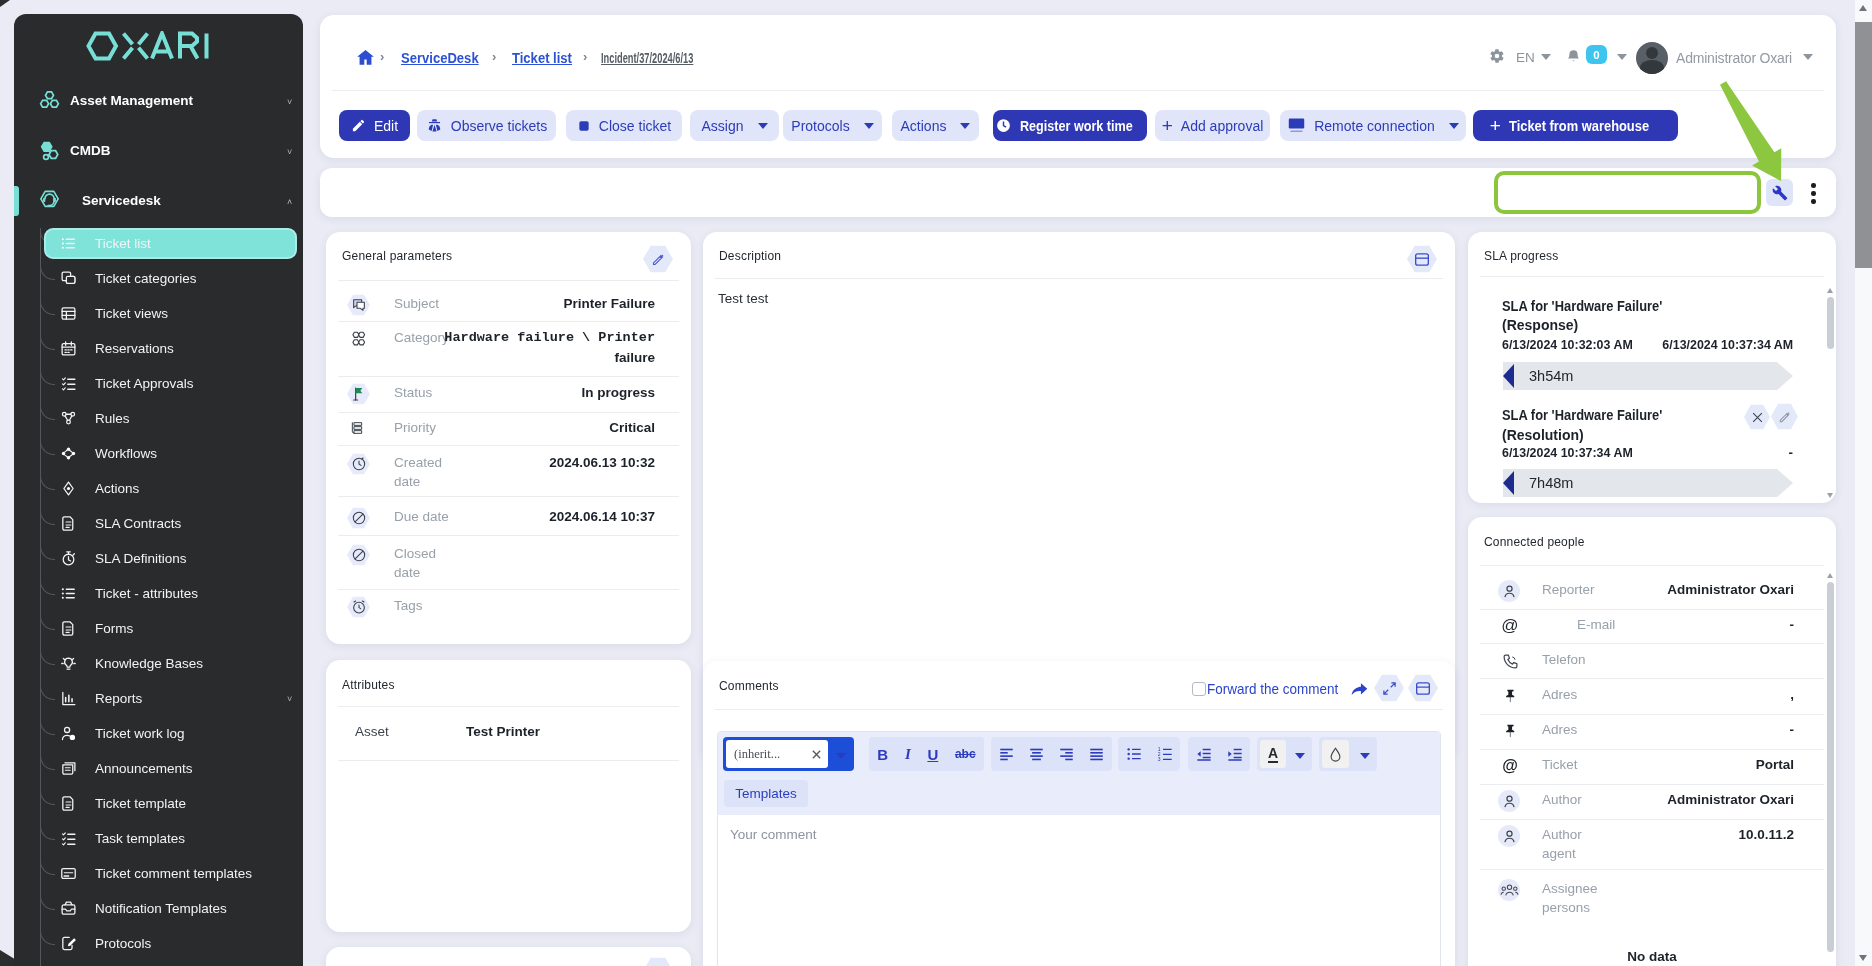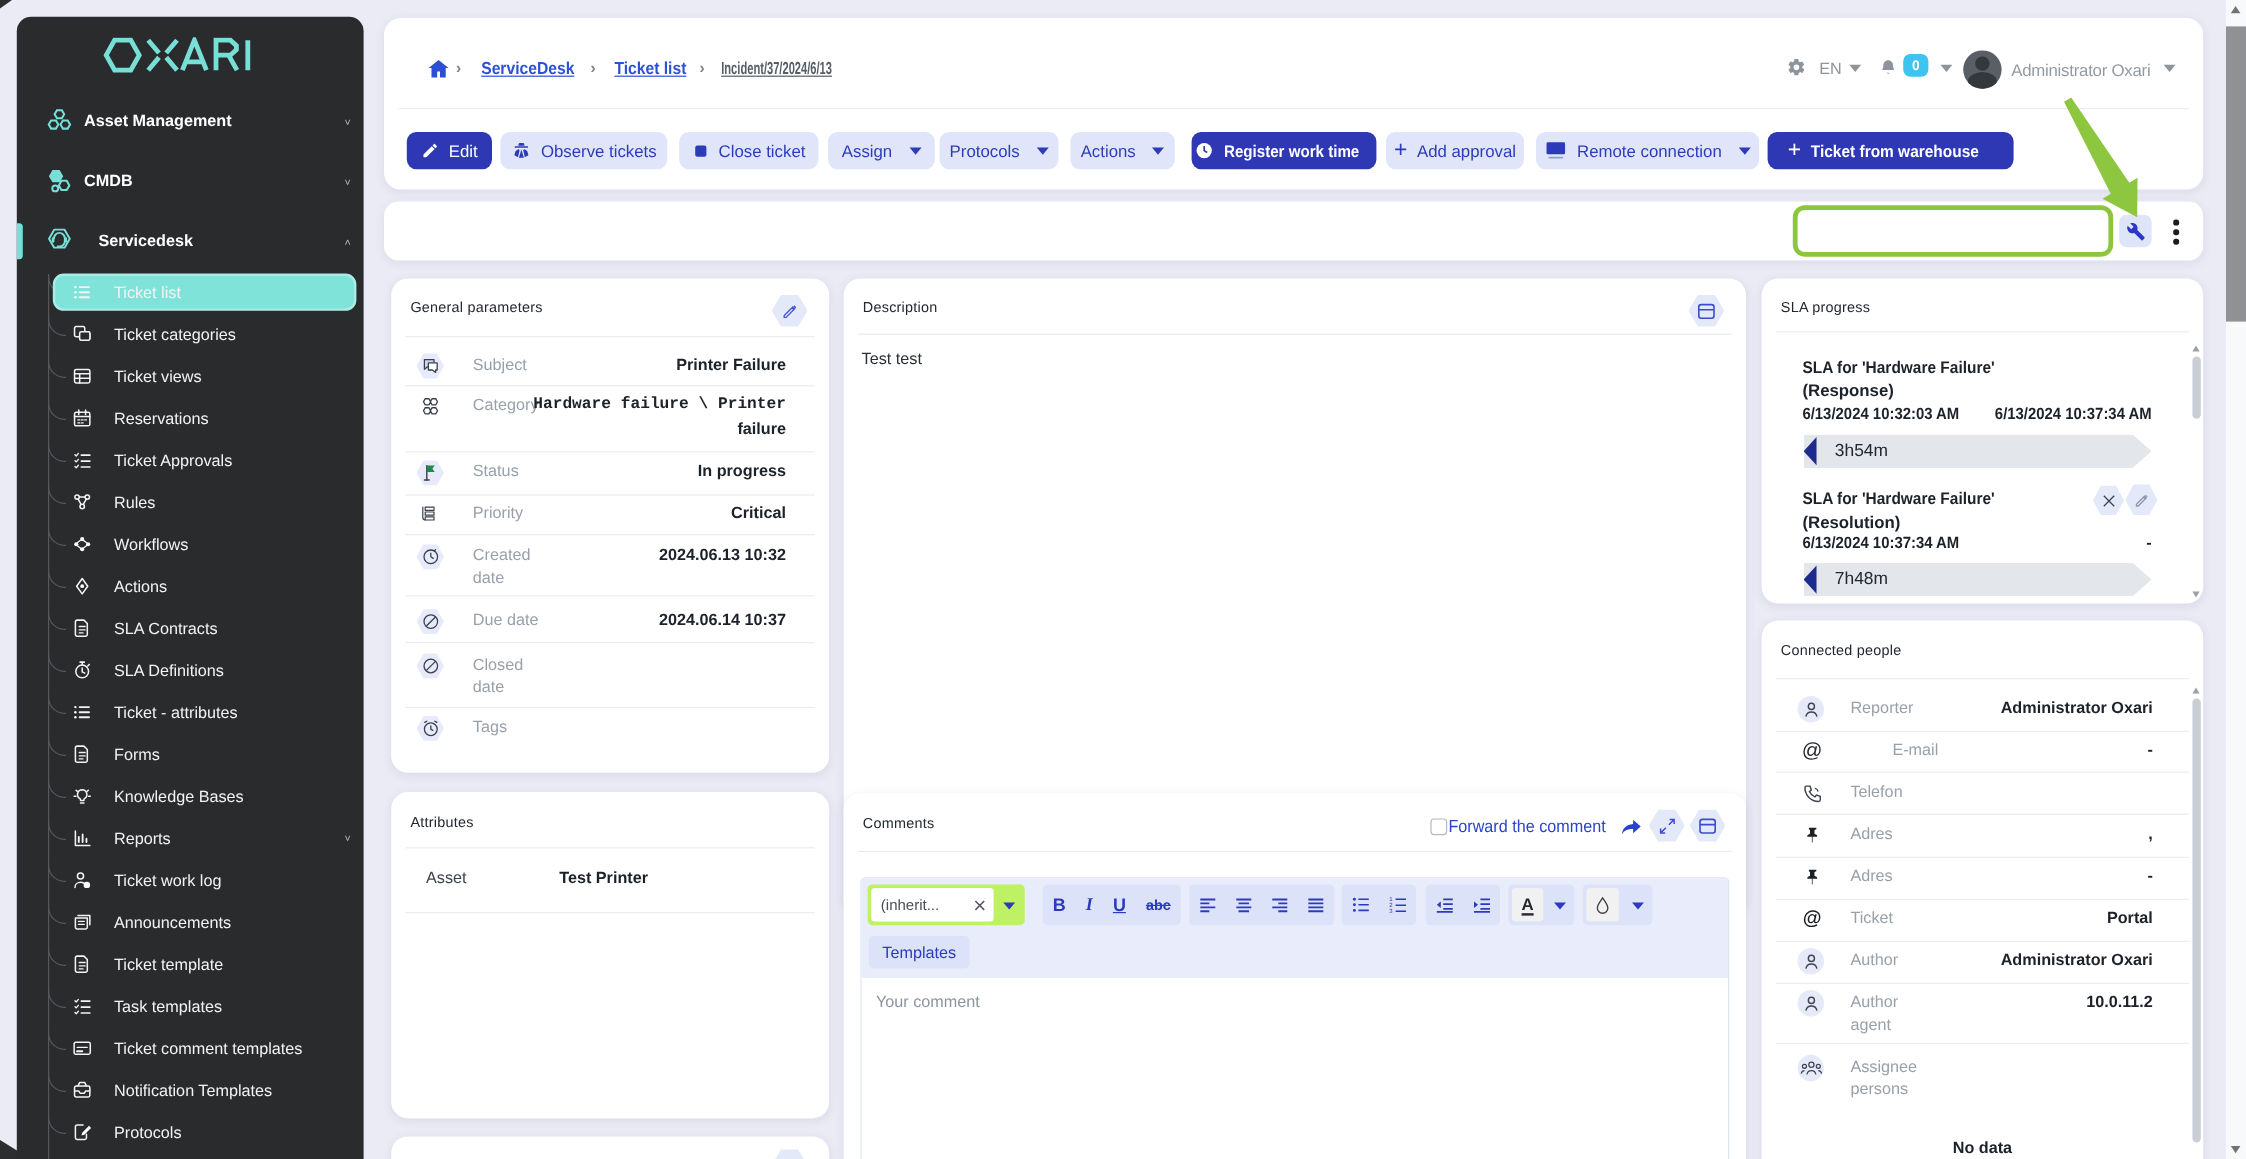--- a/index.html
+++ b/index.html
@@ -431,21 +431,21 @@
     </div>
 <div class="hexbg" style="left:705px;top:13px;width:30px;height:28px;">
       <svg width="16" height="15" viewBox="0 0 24 22" fill="none" stroke="#3b4ccd" stroke-width="2">
         <rect x="2.5" y="2.5" width="19" height="17" rx="3"></rect>
         <path d="M2.5 9h19"></path>
       </svg>
     </div>
 <div class="sep" style="left:12px;right:12px;top:48px;"></div>
 <div class="abs" style="left:14px;top:70px;width:724px;height:310px;border:1px solid #e0e4ee;border-radius:4px;background:#fff;">
   <div class="abs" style="left:0;top:0;width:722px;height:83px;background:#e9edfb;">
-    <div style="background:#bef264;border-radius:4px;position:absolute;top:5px;height:34px;display:flex;align-items:center;left:5px;width:131px;">
+    <div style="background:#1d4ed8;border-radius:4px;position:absolute;top:5px;height:34px;display:flex;align-items:center;left:5px;width:131px;font-family:Liberation Serif, serif;">
       <div style="position:absolute;left:3px;top:3px;width:102px;height:28px;background:#fff;border-radius:3px;display:flex;align-items:center;">
         <span style="margin-left:8px;font-size:12.5px;color:#4a4f57;">(inherit...</span>
         <svg style="position:absolute;right:6px;" width="11" height="11" viewBox="0 0 24 24" stroke="#565b63" stroke-width="3" fill="none">
               <path d="M4 4l16 16M20 4L4 20"></path>
             </svg>
       </div>
       <span style="position:absolute;right:8px;"><span class="carr" style="border-top-color:#2c3bbd;"></span></span>
     </div>
     <div style="background:#dce3f8;border-radius:4px;position:absolute;top:5px;height:34px;display:flex;align-items:center;left:151px;width:115px;justify-content:space-around;color:#2c3bbd;">
       <span style="font-weight:bold;font-size:15px;">B</span>

